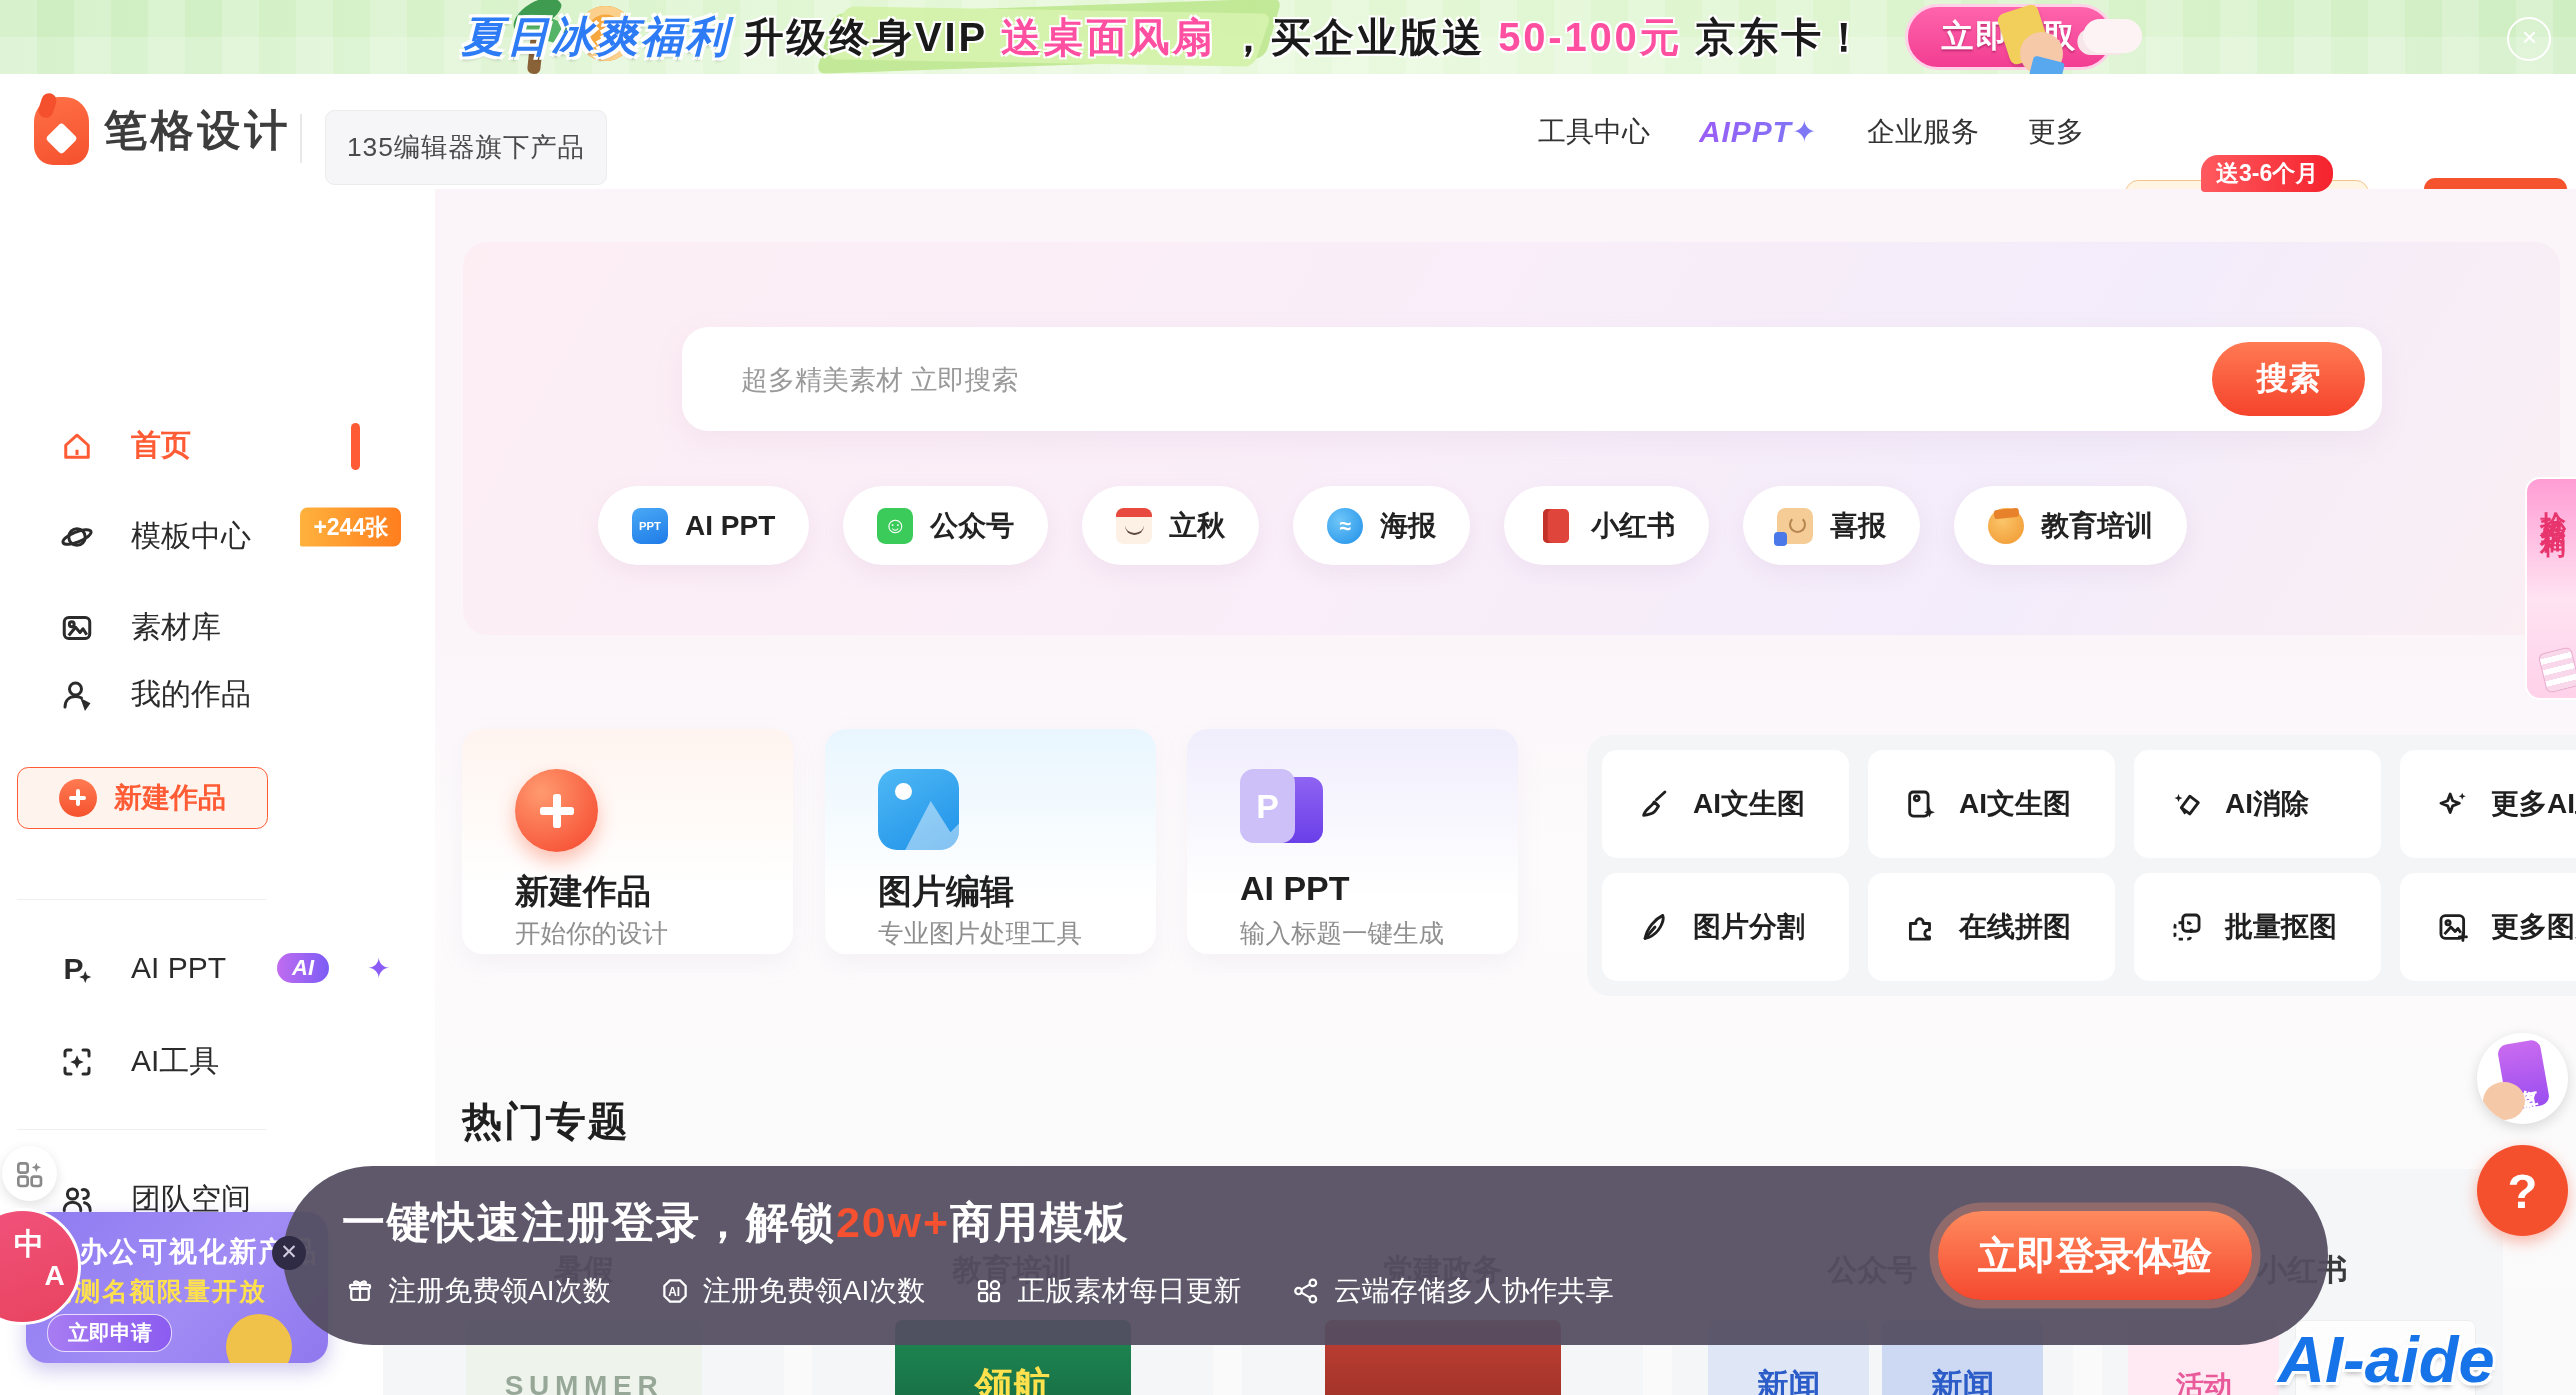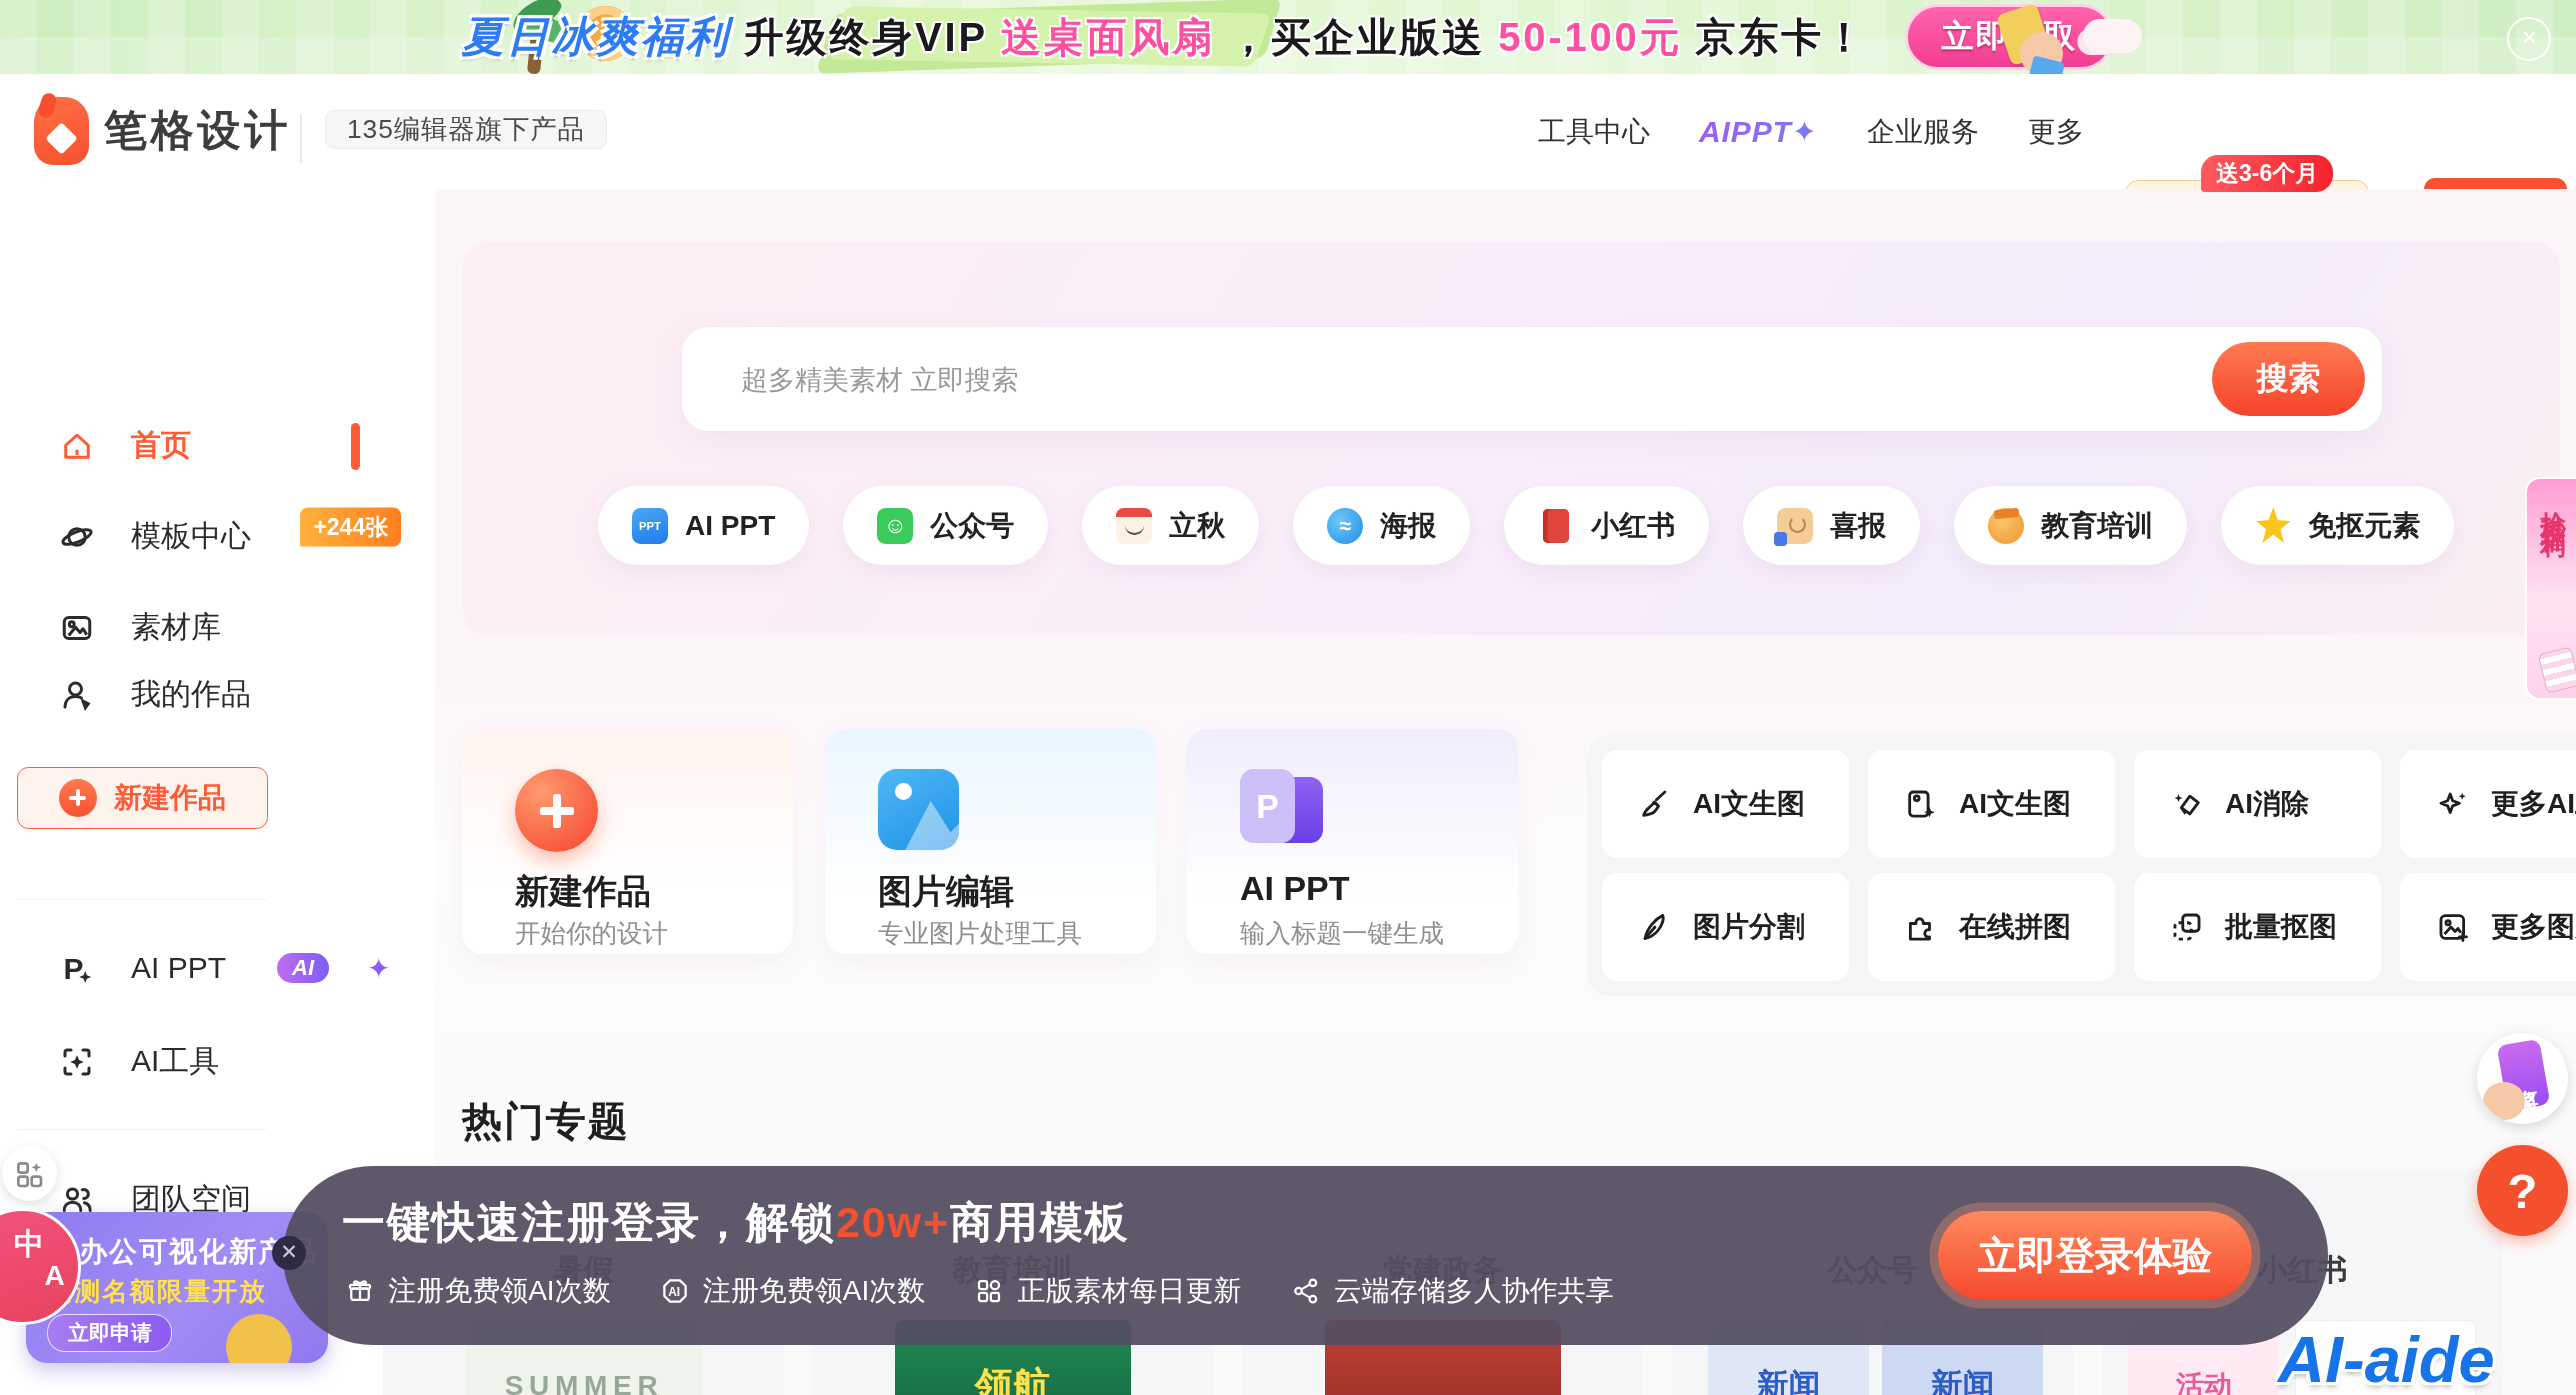--- a/index.html
+++ b/index.html
@@ -33,21 +33,21 @@
   .hand-sleeve{position:absolute;left:2031px;top:59px;width:32px;height:21px;background:#58A8F0;transform:rotate(14deg);border-radius:3.8px;}
   .cloud{position:absolute;left:2083px;top:19px;width:59px;height:34px;border-radius:19px;background:#fdf3f5;box-shadow:-9.4px 5.7px 0 -3.8px #f7e6ea;}
   
   .header{position:absolute;left:0;top:74px;width:2576px;height:115px;background:#fff;border-bottom:0.9px solid #f4f4f4;}
   .logo{position:absolute;left:34px;top:23px;display:flex;align-items:center;gap:15px;cursor:pointer;}
   .logo-mark{position:relative;width:55px;height:68px;background:linear-gradient(160deg,#FF7146,#F5502E);border-radius:24.6px 24.6px 19px 19px;}
   .logo-mark:before{content:"";position:absolute;left:5.7px;top:-3.8px;width:15px;height:24.6px;background:#F5502E;border-radius:7.6px;transform:rotate(18deg);}
   .logo-mark:after{content:"";position:absolute;left:16px;top:30px;width:23px;height:23px;background:#fff;transform:rotate(45deg);border-radius:3.8px;}
   .logo-text{font-size:43px;font-weight:900;color:#3d3d3d;letter-spacing:3.8px;}
   .logo-div{position:absolute;left:300px;top:40px;width:1.9px;height:49px;background:#e8e8e8;}
-  .brand-badge{position:absolute;left:325px;top:36px;padding:1px 21px;background:#f6f6f8;border:0.9px solid #ececec;
+  .brand-badge{position:absolute;left:325px;top:36px;padding:19px 21px;background:#f6f6f8;border:0.9px solid #ececec;
     border-radius:9.4px;font-size:26.4px;color:#4a4a4a;letter-spacing:0.9px;}
   .nav{position:absolute;left:1538px;top:0;height:115px;display:flex;align-items:center;gap:49px;}
   .nav-item{font-size:28px;color:#333;font-weight:500;cursor:pointer;white-space:nowrap;}
   .nav-aippt{font-weight:900;font-style:italic;font-size:30px;letter-spacing:0.9px;
     background:linear-gradient(90deg,#9B5CF6,#7B7BF5);-webkit-background-clip:text;background-clip:text;color:transparent;}
   .vip-wrap{position:absolute;left:2125px;top:106px;width:242px;height:62px;background:#FFF5E2;
     border:1.9px solid #F2C48C;border-radius:13.2px;display:flex;align-items:center;justify-content:center;gap:9.4px;cursor:pointer;}
   .vip-label{font-size:27px;font-weight:800;color:#6B4A26;}
   .vip-badge{position:absolute;left:2201px;top:81px;padding:2.8px 15px;background:linear-gradient(90deg,#FF5A5F,#F5222D);
     border-radius:17px 17px 17px 3.8px;font-size:23px;font-weight:700;color:#fff;z-index:3;}
@@ -333,26 +333,20 @@
       <span class="lbl">小红书</span>
     </div>
     <div class="chip">
       <span class="ci ci-thumb"></span>
       <span class="lbl">喜报</span>
     </div>
     <div class="chip">
       <span class="ci ci-edu"></span>
       <span class="lbl">教育培训</span>
     </div>
-    <div class="chip">
-      <span class="ci">
-          <span class="ci-star"></span>
-        </span>
-      <span class="lbl">免抠元素</span>
-    </div>
   </div>
 
   <div class="qcard qc1">
     <div class="qi1"></div>
     <div class="title">新建作品</div>
     <div class="sub">开始你的设计</div>
   </div>
   <div class="qcard qc2">
     <div class="qi2">
         <div class="dot"></div>

